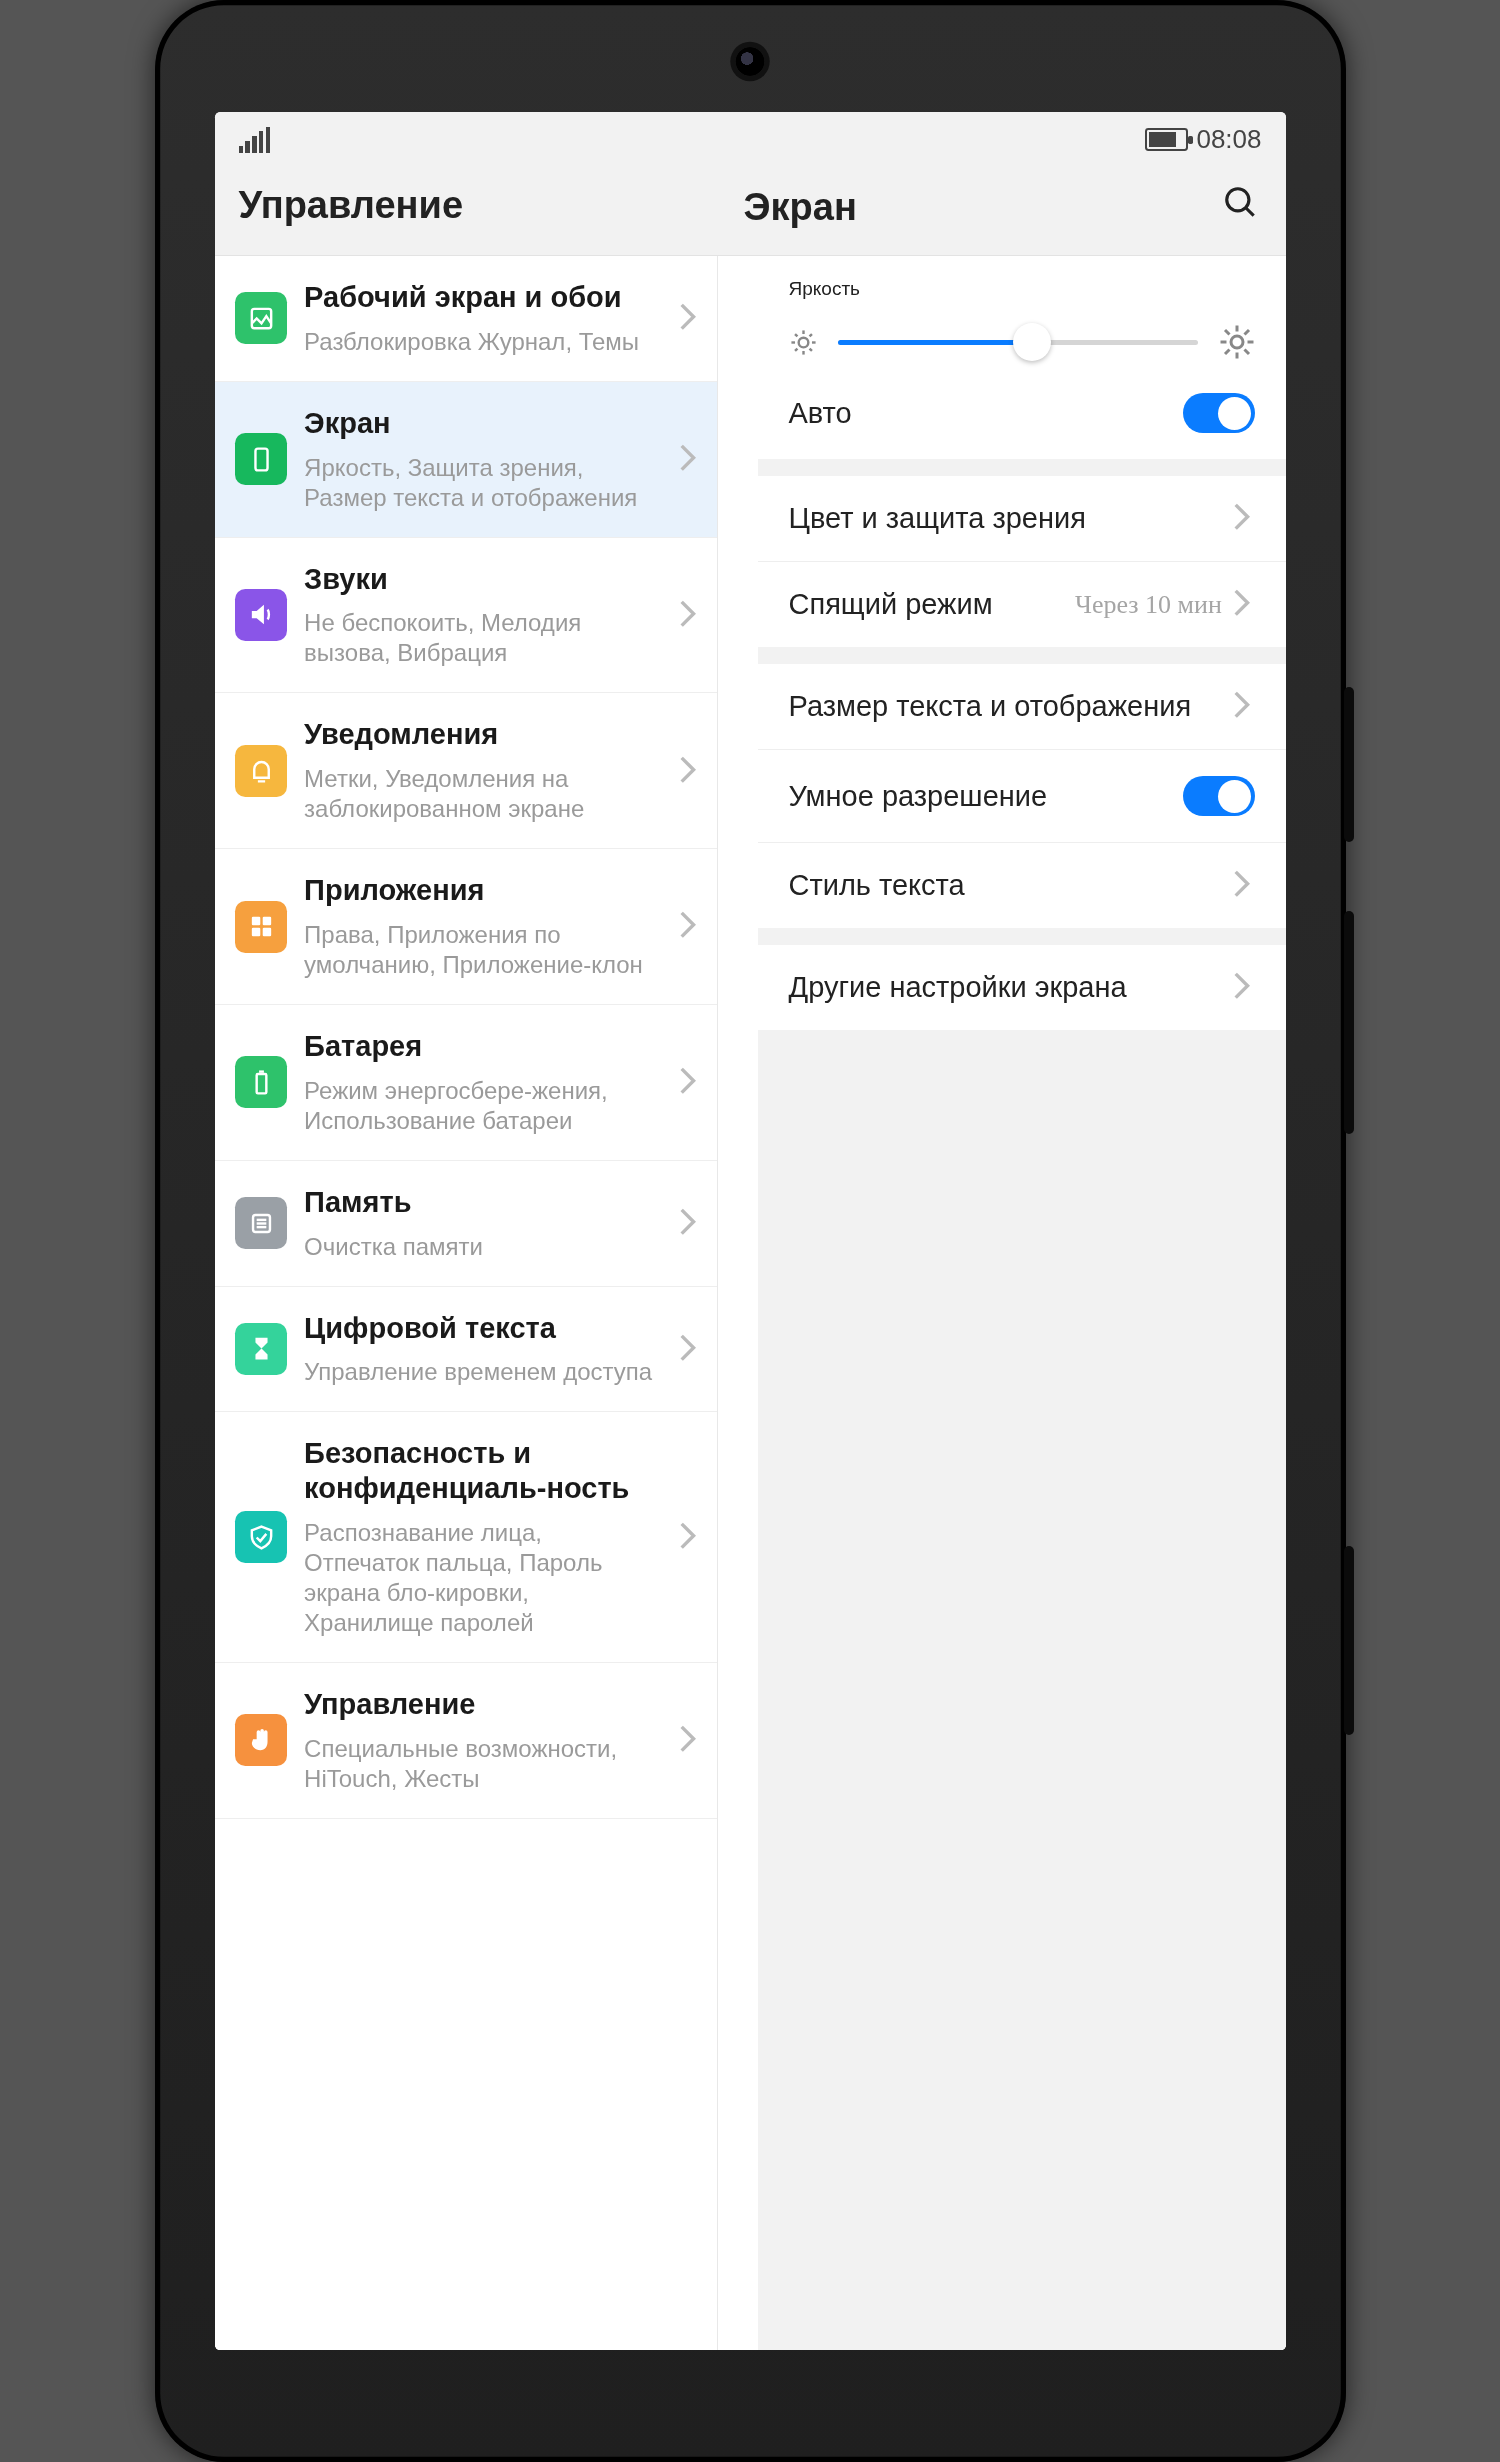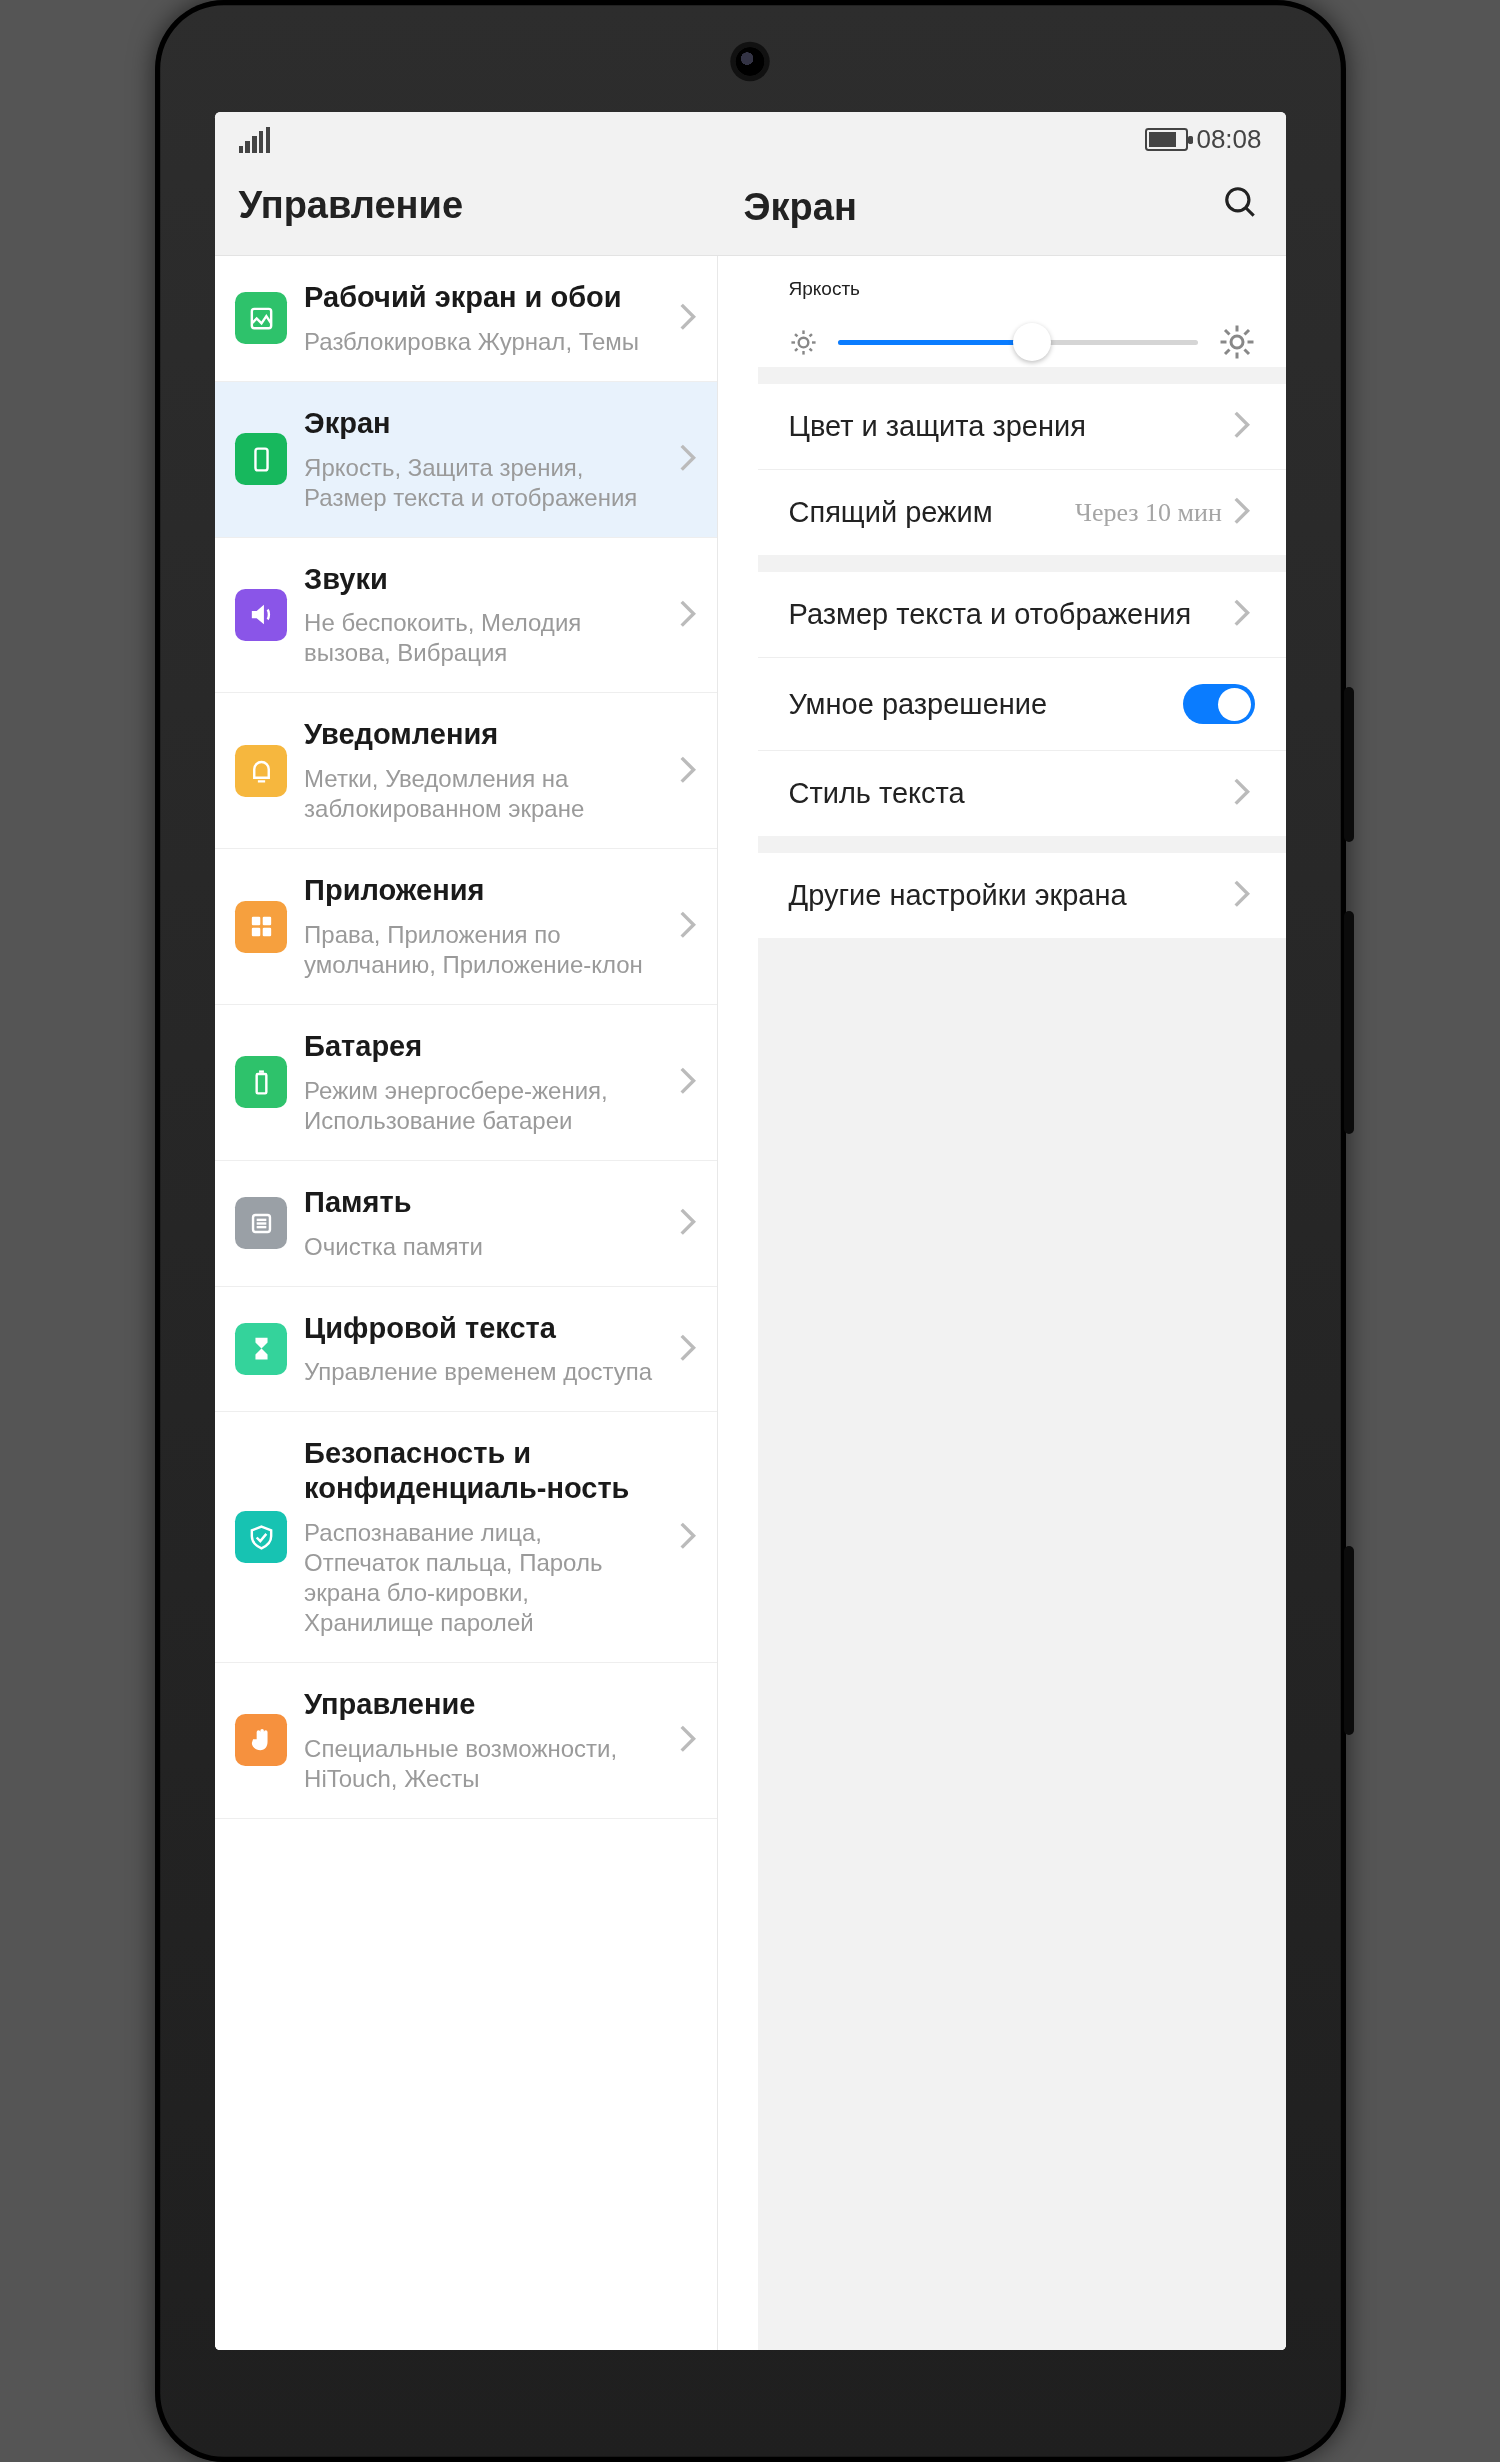--- a/index.html
+++ b/index.html
@@ -413,20 +413,24 @@
                       <line x1="4" y1="4" x2="7" y2="7"></line>
                       <line x1="17" y1="17" x2="20" y2="20"></line>
                       <line x1="4" y1="20" x2="7" y2="17"></line>
                       <line x1="17" y1="7" x2="20" y2="4"></line>
                     </g>
                   </svg>
               </span>
             </div>
           </div>
 
+          <div class="row" style="border-top:none;">
+            <span class="row-label">Авто</span>
+            <div class="toggle"></div>
+          </div>
         </div>
 
         <div class="gap"></div>
 
         <div class="section">
           <div class="row">
             <span class="row-label">Цвет и защита зрения</span>
             <div class="row-right">
                 <div class="chev"><svg viewBox="0 0 10 16">
                     <path d="M1 1l7 7-7 7" fill="none" stroke="#bbb" stroke-width="2"></path>

